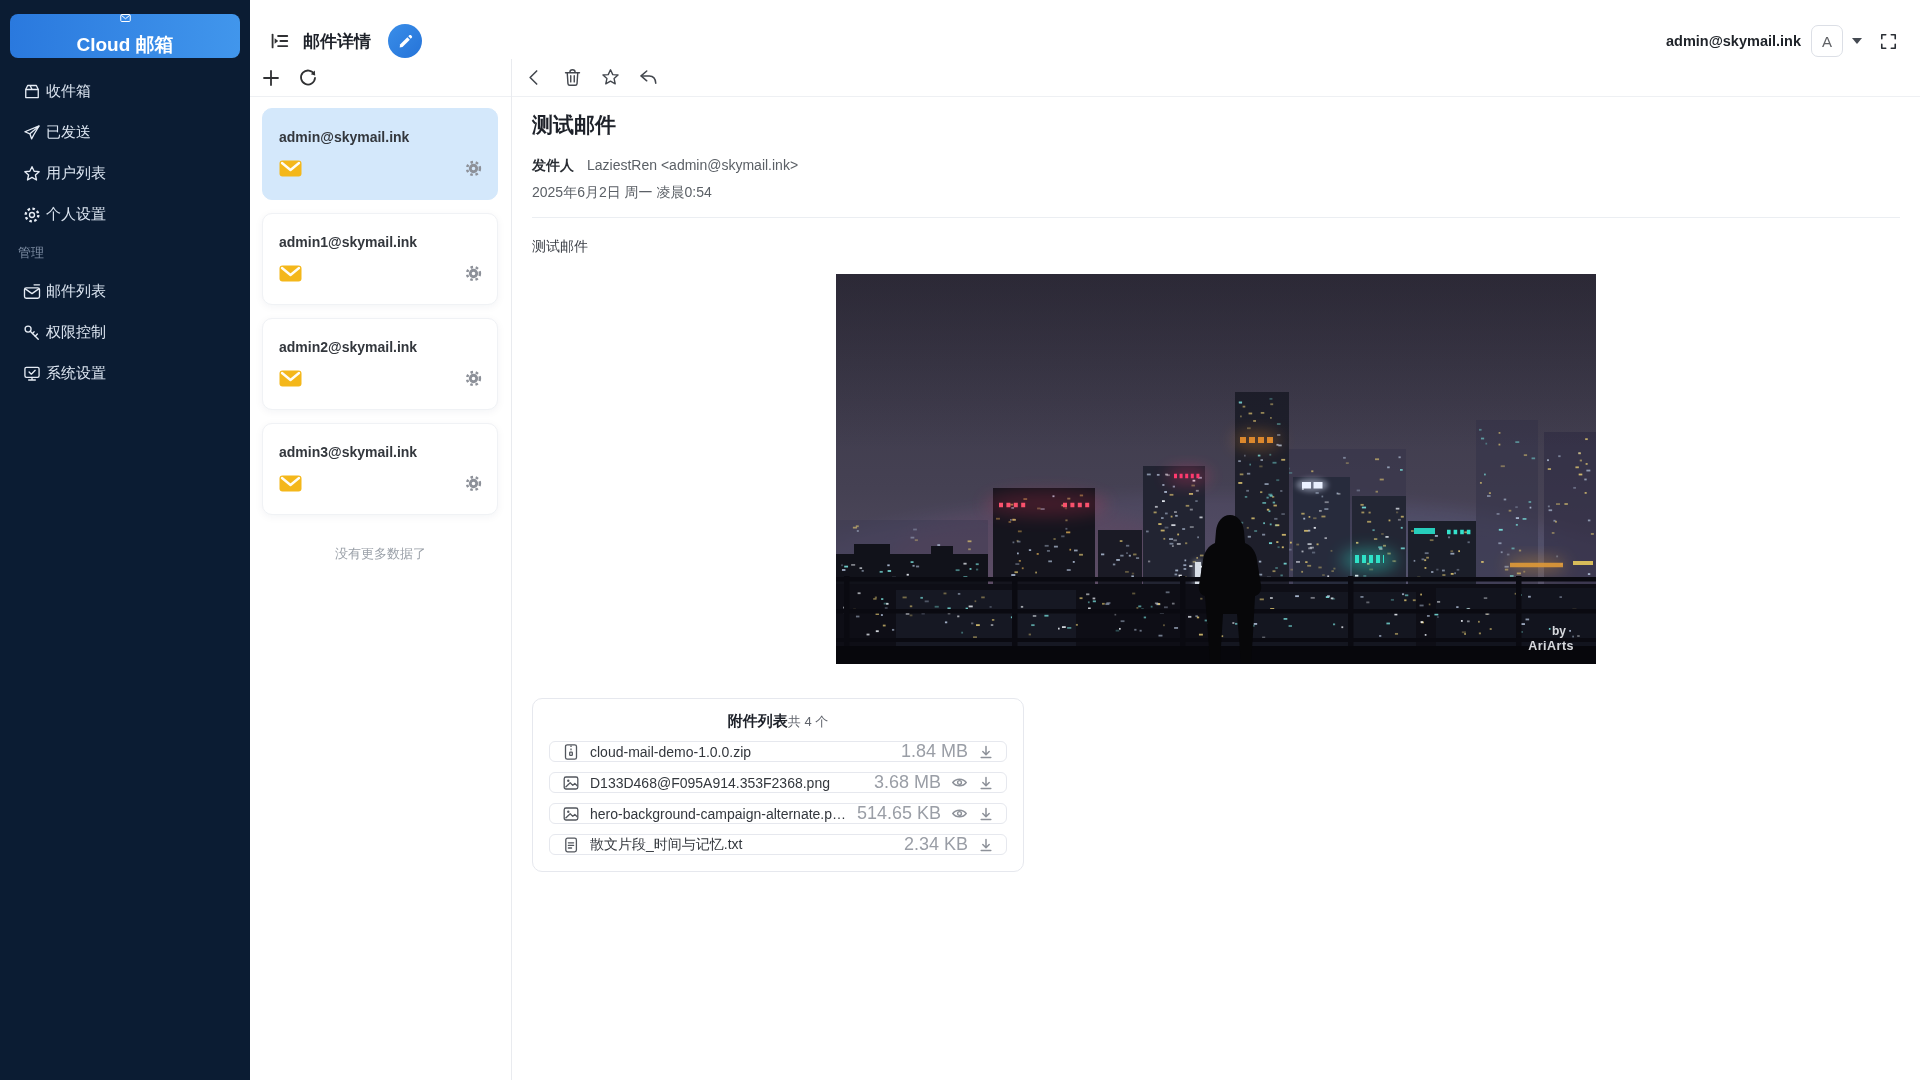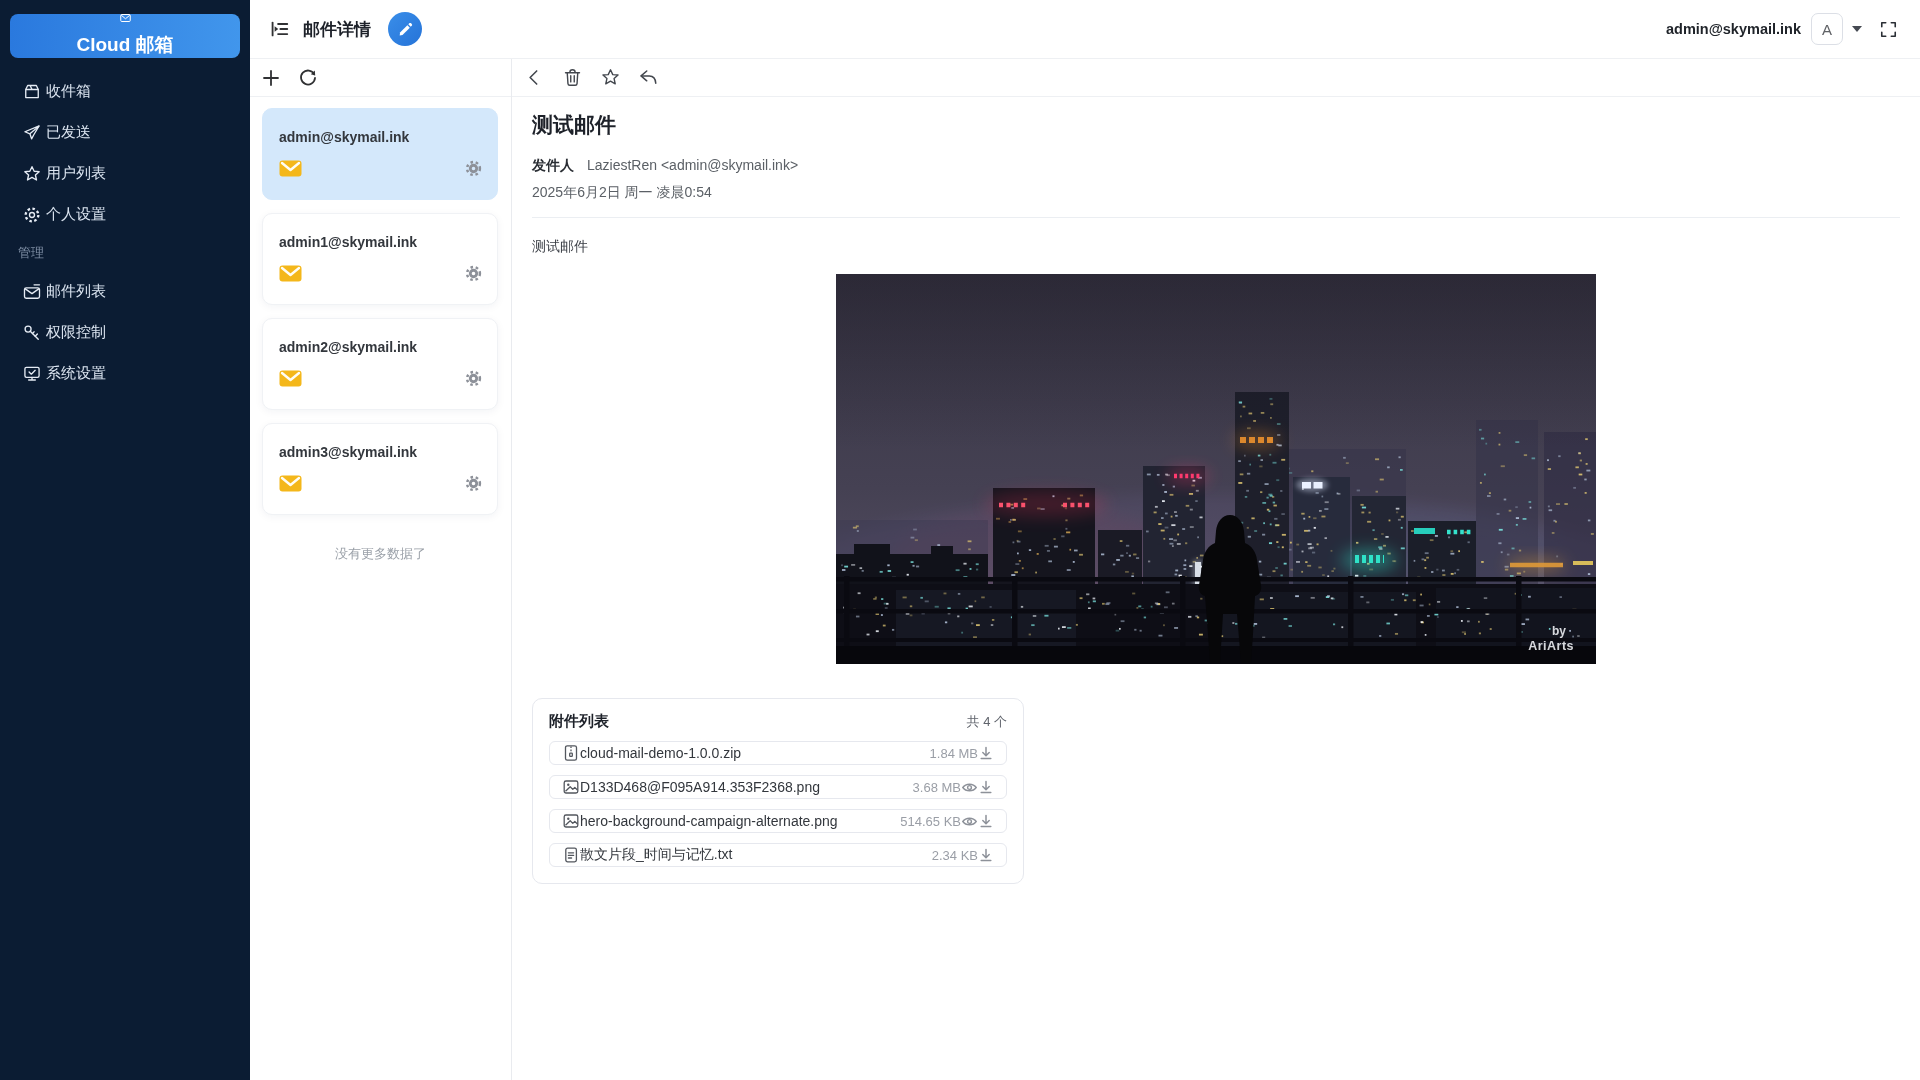--- a/index.html
+++ b/index.html
@@ -13,21 +13,21 @@
     background:linear-gradient(90deg,#2a79de,#4196ec); display:flex; align-items:center;
     justify-content:center; gap:10px; color:#fff; font-size:19px; font-weight:bold; cursor:pointer;flex-direction:column; }
   .nav { margin-top:13px; }
   .nav-item { height:41px; display:flex; align-items:center; gap:4px; padding-left:22px;
     color:#dde6f2; font-size:15px; cursor:pointer; }
   .nav-item svg { flex:none; }
   .nav-section { height:36px; display:flex; align-items:center; padding-left:18px;
     color:#7e8ea4; font-size:13px; }
 
   
-  .topbar { position:absolute; left:250px; top:0; right:0; height:59px; background:#fff;
+  .topbar { position:absolute; left:250px; top:12px; right:0; height:59px; background:#fff;
     border-bottom:1px solid #eef0f3; display:flex; align-items:center; padding:0 22px 0 18px; }
   .expand-ic { width:22px; height:22px; cursor:pointer; }
   .page-title { margin-left:13px; font-size:17px; font-weight:bold; color:#1d2129; }
   .compose-btn { margin-left:17px; width:34px; height:34px; border-radius:50%;
     background:linear-gradient(135deg,#3a8ee9,#2573d8); display:flex; align-items:center;
     justify-content:center; cursor:pointer; }
   .topbar-right { margin-left:auto; display:flex; align-items:center; }
   .account-name { font-size:14.5px; font-weight:600; color:#1f2329; cursor:pointer; }
   .avatar { margin-left:10px; width:32px; height:32px; border-radius:7px; border:1px solid #dcdfe6;
     background:#fff; display:flex; align-items:center; justify-content:center;
@@ -57,28 +57,28 @@
   .detail-content { padding:14px 20px 0 20px; }
   .subject { font-size:21px; font-weight:bold; color:#1d2129; margin-bottom:13px; }
   .meta-row { font-size:14px; line-height:27px; color:#5b6066; }
   .meta-label { font-weight:bold; color:#2a2e34; margin-right:13px; }
   .divider { border:none; border-top:1px solid #ebeef2; margin-top:11px; }
   .body-text { margin-top:20px; font-size:14px; color:#3a3e45; }
   .artwork { width:760px; height:390px; margin:18px auto 0 auto; }
 
   .attachments { width:492px; margin-top:34px; border:1px solid #e6e8ee; border-radius:10px;
     padding:13px 16px 16px 16px; background:#fff; }
-  .att-header { display:flex; align-items:center; justify-content:space-between; }
+  .att-header { display:flex; align-items:center; justify-content:center; }
   .att-title { font-size:15px; font-weight:bold; color:#1d2129; }
   .att-count { font-size:13px; color:#60646c; }
   .att-row { height:21px; margin-top:10px; border:1px solid #e6e8ee; border-radius:6px;
-    display:flex; align-items:center; padding:11px 12px; }
+    display:flex; align-items:center; padding:0 12px; gap:10px; }
   .att-name { flex:1; font-size:14px; color:#33373d; white-space:nowrap; overflow:hidden;
     text-overflow:ellipsis; }
-  .att-size { font-size:13px; color:#9a9ea6; }
+  .att-size { font-size:18px; color:#9a9ea6; }
   .att-ic { flex:none; }
   .row-ic { flex:none; cursor:pointer; }
 </style>
 </head>
 <body>
 
 <div class="app">
 
   <aside class="sidebar">
     <div class="logo-btn">

